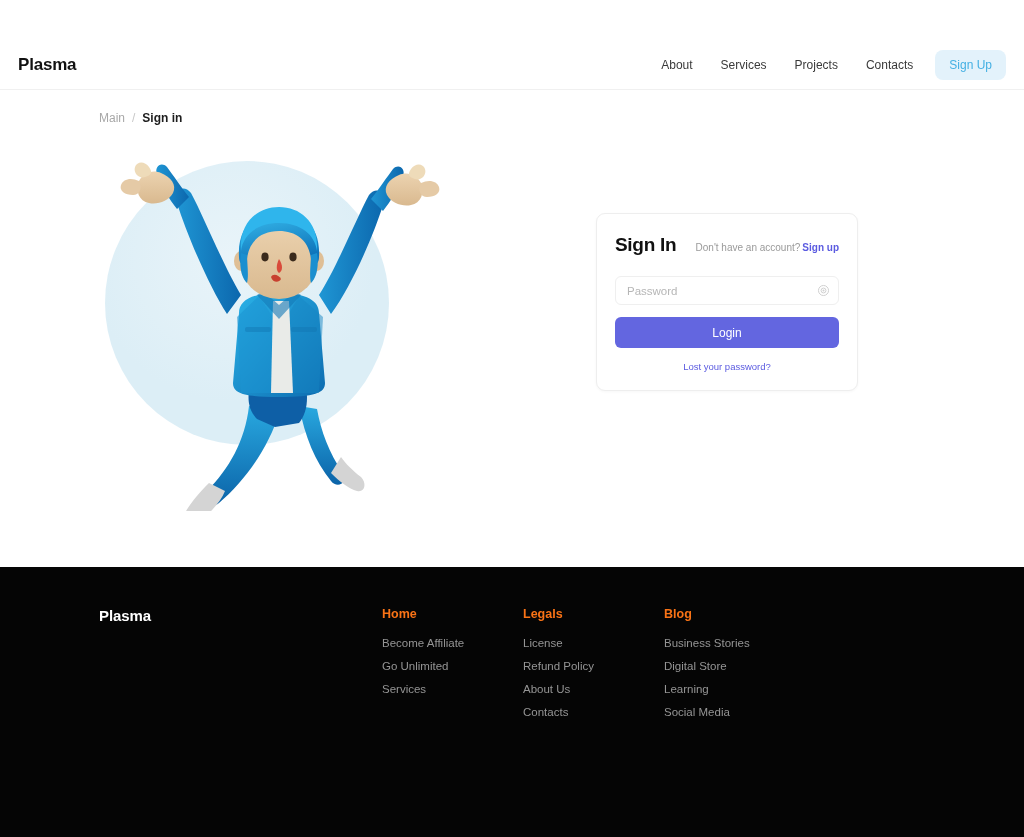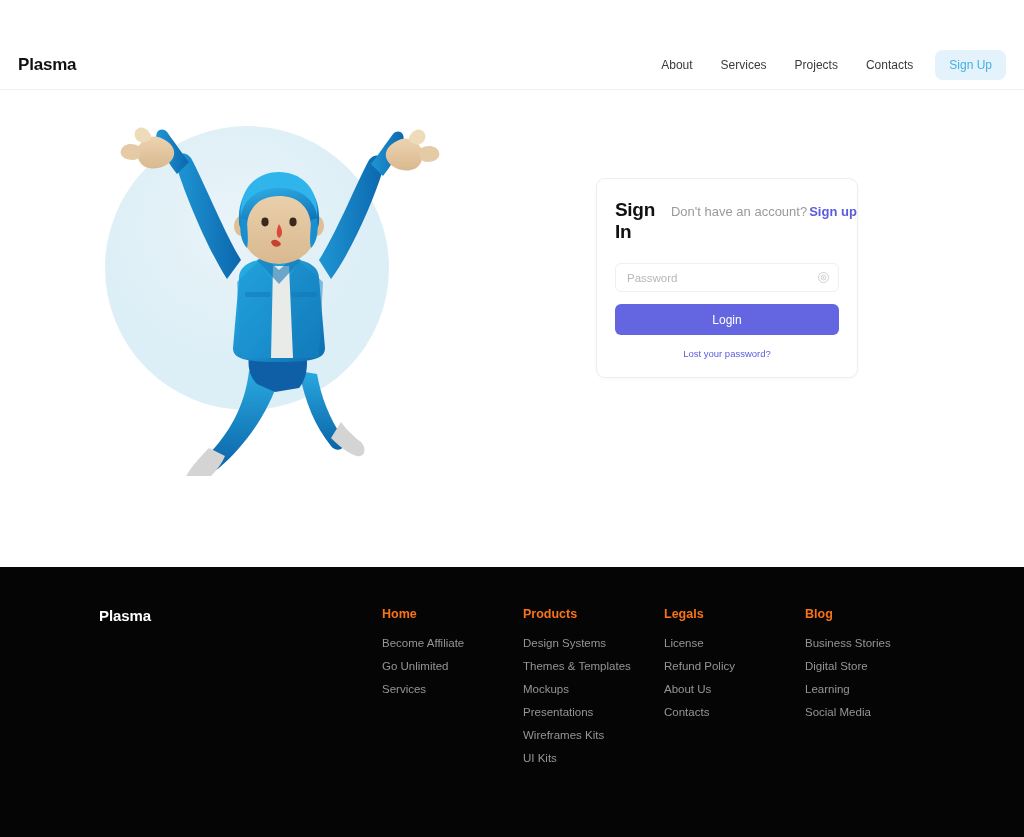--- a/index.html
+++ b/index.html
@@ -109,21 +109,21 @@
     align-items: baseline;
     justify-content: space-between;
     margin-bottom: 20px;
   }
   .card-title {
     font-size: 19px;
     font-weight: 700;
     color: #111111;
     letter-spacing: -0.3px;
   }
-  .card-sub { font-size: 13px; color: #9a9a9a; white-space: nowrap; padding-left: 16px; }
+  .card-sub { font-size: 10px; color: #9a9a9a; white-space: nowrap; padding-left: 16px; }
   .card-sub a { color: #5b5be0; text-decoration: none; font-weight: 700; margin-left: 2px; }
 
   .field {
     position: relative;
     margin-bottom: 10px;
   }
   .field input {
     width: 100%;
     height: 29px;
     border: 1px solid #efefef;
@@ -231,20 +231,25 @@
       <a class="nav-link" href="#">About</a>
       <a class="nav-link" href="#">Services</a>
       <a class="nav-link" href="#">Projects</a>
       <a class="nav-link" href="#">Contacts</a>
       <button class="signup-btn">Sign Up</button>
     </nav>
   </header>
 
   <main class="main">
 
+    <div class="breadcrumb">
+      <a class="crumb-main" href="#">Main</a>
+      <span class="crumb-sep">/</span>
+      <span class="crumb-current">Sign in</span>
+    </div>
 
     <div class="content">
 
       <div class="illus-wrap">
         <svg width="430" height="380" viewBox="0 0 430 380">
           <defs>
             <linearGradient id="suitG" x1="0" y1="0" x2="1" y2="1">
               <stop offset="0%" stop-color="#2bb3e8"></stop>
               <stop offset="100%" stop-color="#0d6cb0"></stop>
             </linearGradient>
@@ -371,29 +376,20 @@
       <div class="footer-brand">Plasma</div>
       <div class="fcols">
 
         <div class="fcol">
           <div class="fcol-title">Home</div>
           <a class="fcol-link" href="#">Become Affiliate</a>
           <a class="fcol-link" href="#">Go Unlimited</a>
           <a class="fcol-link" href="#">Services</a>
         </div>
 
-        <div class="fcol">
-          <div class="fcol-title">Products</div>
-          <a class="fcol-link" href="#">Design Systems</a>
-          <a class="fcol-link" href="#">Themes &amp; Templates</a>
-          <a class="fcol-link" href="#">Mockups</a>
-          <a class="fcol-link" href="#">Presentations</a>
-          <a class="fcol-link" href="#">Wireframes Kits</a>
-          <a class="fcol-link" href="#">UI Kits</a>
-        </div>
 
         <div class="fcol">
           <div class="fcol-title">Legals</div>
           <a class="fcol-link" href="#">License</a>
           <a class="fcol-link" href="#">Refund Policy</a>
           <a class="fcol-link" href="#">About Us</a>
           <a class="fcol-link" href="#">Contacts</a>
         </div>
 
         <div class="fcol">

